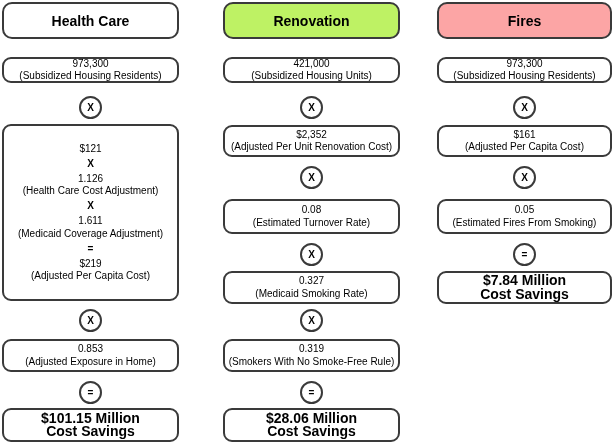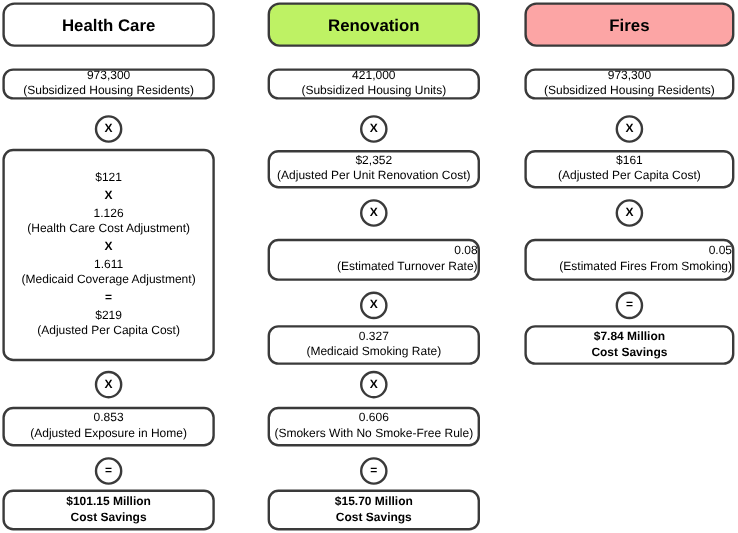--- a/index.html
+++ b/index.html
@@ -26,41 +26,41 @@
     display: flex; flex-direction: column;
     align-items: center; justify-content: center;
     text-align: center;
   }
   .header { font-weight: bold; font-size: 14px; border-radius: 10px; }
   .header.fill-light { background: #bef264; }
   .header.fill-gray  { background: #fca5a5; }
 
   .box { font-size: 10px; line-height: 12.5px; }
   .box .value, .box .label, .box .calc-line { white-space: nowrap; }
-  .final { font-weight: bold; font-size: 10px; line-height: 13.5px; }
+  .final { font-weight: bold; font-size: 14px; line-height: 13.5px; }
 
   .opline { font-weight: bold; margin: 2.5px 0; font-size: 10px; }
 
   .circle {
     position: absolute; left: 50%;
     width: 23px; height: 23px; margin-left: -11.5px;
     border: 2px solid #3a3a3a; border-radius: 50%;
     background: #ffffff;
     display: flex; align-items: center; justify-content: center;
     font-weight: bold; font-size: 10px; line-height: 10px;
   }
 
   
   .p-header { top: 2px;   height: 37px; }
   .p-box1   { top: 57px;  height: 26px; }
   .p-circ1  { top: 96px;  }
   .p-bigbox { top: 124px; height: 177px; }
   .p-box2   { top: 125px; height: 32px; }
   .p-circ2  { top: 166px; }
-  .p-box3   { top: 199px; height: 35px; align-items: flex-end; }
+  .p-box3   { top: 199px; height: 35px; }
   .p-circ3  { top: 243px; }
   .p-box4   { top: 271px; height: 33px; text-align: center; }
   .p-circ4  { top: 309px; }
   .p-box5   { top: 339px; height: 33px; }
   .p-circ5  { top: 381px; }
   .p-final  { top: 408px; height: 34px; }
 </style>
 </head>
 <body>
 
@@ -147,30 +147,30 @@
     <div class="node box p-box4">
       <div class="value">0.327</div>
       <div class="label">(Medicaid Smoking Rate)</div>
     </div>
 
     <div class="circle p-circ4">
       <span>X</span>
     </div>
 
     <div class="node box p-box5">
-      <div class="value">0.606</div>
+      <div class="value">0.319</div>
       <div class="label">(Smokers With No Smoke-Free Rule)</div>
     </div>
 
     <div class="circle p-circ5">
       <span>=</span>
     </div>
 
     <div class="node box final p-final">
-      <div class="value">$15.70 Million</div>
+      <div class="value">$28.06 Million</div>
       <div class="label">Cost Savings</div>
     </div>
   </div>
 
   <div class="col col3">
     <div class="node header fill-gray p-header">
       <span>Fires</span>
     </div>
 
     <div class="node box p-box1">

